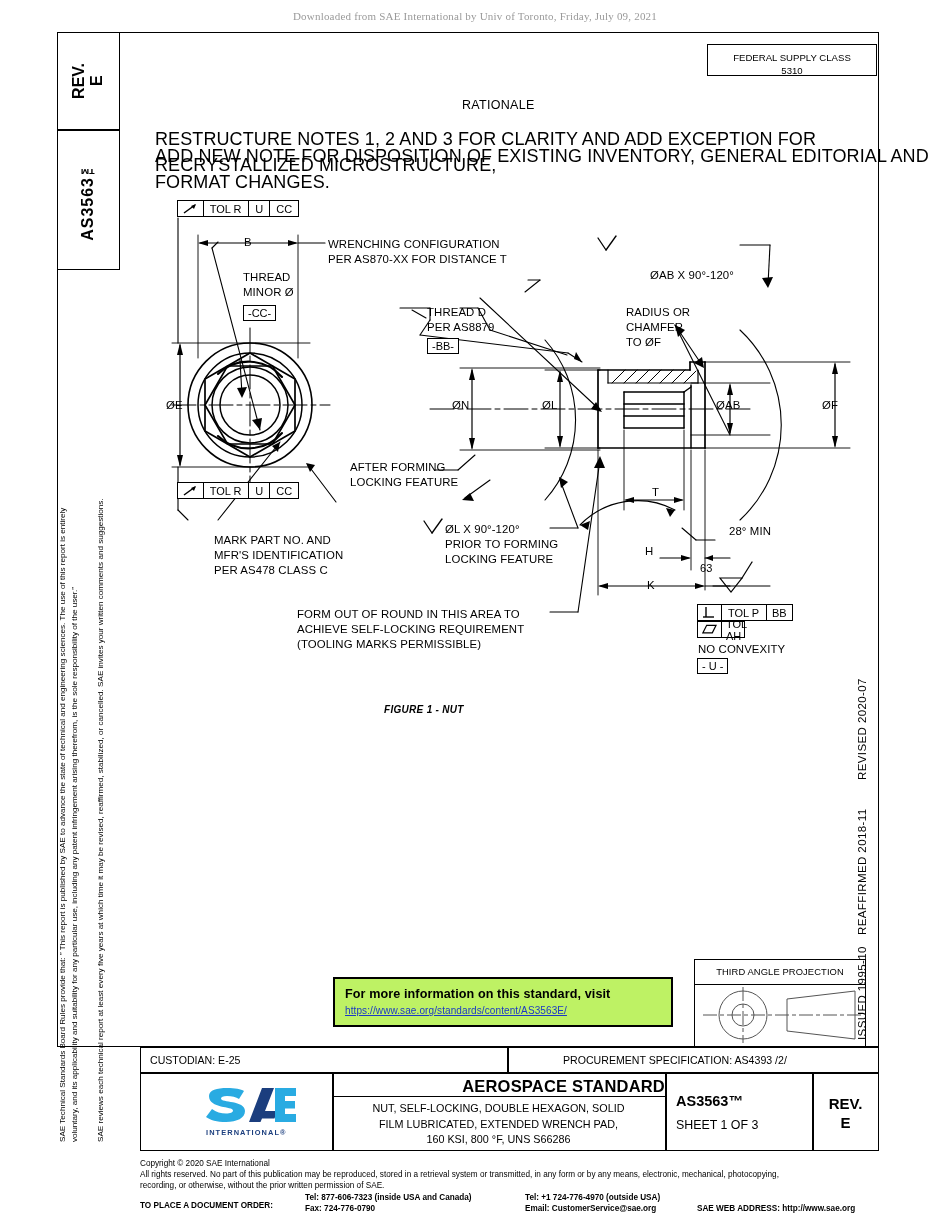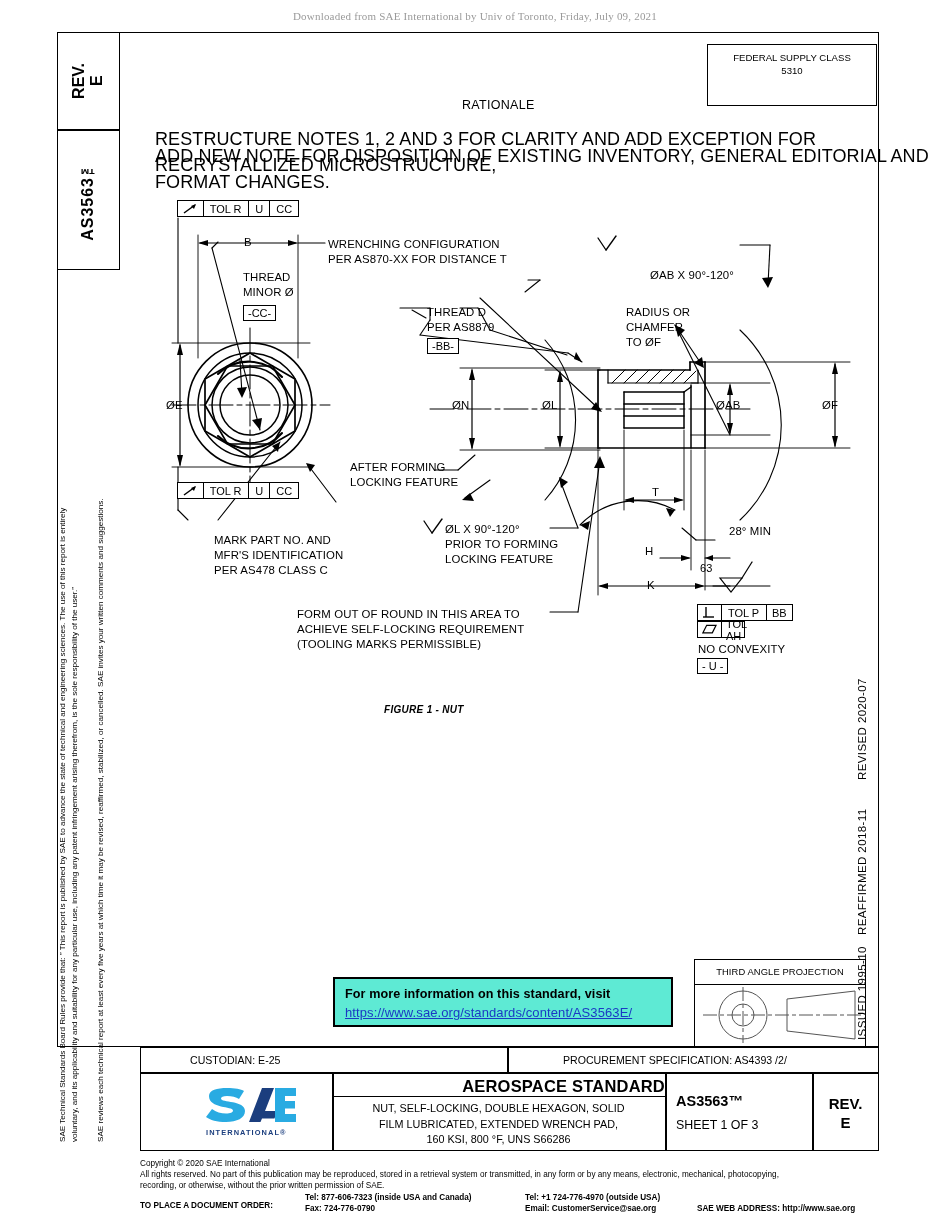--- a/index.html
+++ b/index.html
@@ -42,23 +42,23 @@
   
   .fcf{position:absolute;display:flex;border:1.3px solid #000;background:#fff;
        height:17px;box-sizing:border-box;font-size:11px;}
   .fcf>div{display:flex;align-items:center;justify-content:center;
            border-right:1.3px solid #000;padding:0 4px;box-sizing:border-box;}
   .fcf>div:last-child{border-right:none;}
   .datbox{position:absolute;border:1.3px solid #000;background:#fff;
           font-size:11px;padding:1px 4px;box-sizing:border-box;}
 
   
-  #infobox{position:absolute;border:2.4px solid #000;background:#5eead4;box-sizing:border-box;}
+  #infobox{position:absolute;border:2.4px solid #000;background:#bef264;box-sizing:border-box;}
   #infobox .l1{font-size:12.6px;font-weight:bold;letter-spacing:.1px;}
-  #infobox .l2{font-size:13px;color:#1b39c4;letter-spacing:.1px;}
+  #infobox .l2{font-size:10px;color:#1b39c4;letter-spacing:.1px;}
 
   #tap-wrap{position:absolute;box-sizing:border-box;border:1.3px solid #000;}
   #tap-title{position:absolute;width:100%;text-align:center;font-size:9.4px;letter-spacing:.1px;}
 
   
   .tb{position:absolute;box-sizing:border-box;}
   .tbline{position:absolute;background:#000;}
   .cust{position:absolute;font-size:10.6px;}
   .as-title{position:absolute;width:100%;text-align:right;font-weight:bold;font-size:16.5px;letter-spacing:.2px;}
   .as-sub{position:absolute;width:100%;text-align:center;font-size:10.8px;line-height:1.45;}
@@ -88,21 +88,21 @@
   <div class="vtext" style="font-size:16px;"><span>REV.</span><br><span>E</span></div>
 </div>
 <div class="vcell" style="left:57px;top:130px;width:63px;height:140px;">
   <div class="vtext" style="font-size:16px;letter-spacing:1px;">AS3563™</div>
 </div>
 
 <div class="rdate" style="left:856px;top:945px;height:95px;">ISSUED 1995-10</div>
 <div class="rdate" style="left:856px;top:795px;height:140px;">REAFFIRMED 2018-11</div>
 <div class="rdate" style="left:856px;top:650px;height:130px;">REVISED 2020-07</div>
 
-<div class="fsc" style="left:707px;top:44px;width:170px;height:62px;">
+<div class="fsc" style="left:707px;top:44px;width:170px;height:32px;">
   <div>FEDERAL SUPPLY CLASS</div>
   <div>5310</div>
 </div>
 
 <div class="rationale-title" style="left:462px;top:98px;">RATIONALE</div>
 <div class="rationale-body" style="left:155px;top:126px;">RESTRUCTURE NOTES 1, 2 AND 3 FOR CLARITY AND ADD EXCEPTION FOR RECRYSTALLIZED MICROSTRUCTURE,</div>
 <div class="rationale-body" style="left:155px;top:143px;">ADD NEW NOTE FOR DISPOSITION OF EXISTING INVENTORY, GENERAL EDITORIAL AND FORMAT CHANGES.</div>
 
 <svg class="abs" style="left:130px;top:180px;" width="760" height="560" viewBox="0 0 760 560">
   <g fill="none" stroke="#000" stroke-width="1.4" stroke-linecap="round">
@@ -430,21 +430,21 @@
       <g stroke-dasharray="14,3,4,3">
         <line x1="8" y1="30" x2="166" y2="30"></line>
         <line x1="48" y1="2" x2="48" y2="58"></line>
       </g>
     </g>
   </svg>
 </div>
 
 <div class="tb" style="left:140px;top:1047px;width:739px;height:26px;border:1.6px solid #000;"></div>
 <div class="tbline" style="left:507px;top:1047px;width:1.6px;height:26px;"></div>
-<div class="cust" style="left:150px;top:1054px;margin-left:40px;">CUSTODIAN: E-25</div>
+<div class="cust" style="left:150px;top:1054px;">CUSTODIAN: E-25</div>
 <div class="cust" style="left:563px;top:1054px;">PROCUREMENT SPECIFICATION: AS4393 /2/</div>
 
 <div class="tb" style="left:140px;top:1073px;width:739px;height:78px;border:1.6px solid #000;"></div>
 <div class="tbline" style="left:332px;top:1073px;width:1.6px;height:78px;"></div>
 <div class="tbline" style="left:665px;top:1073px;width:1.6px;height:78px;"></div>
 <div class="tbline" style="left:812px;top:1073px;width:1.6px;height:78px;"></div>
 <div class="tbline" style="left:332px;top:1096px;width:333px;height:1.3px;"></div>
 
 <div class="abs" style="left:205px;top:1087px;">
   <svg width="92" height="40" viewBox="0 0 92 40">

